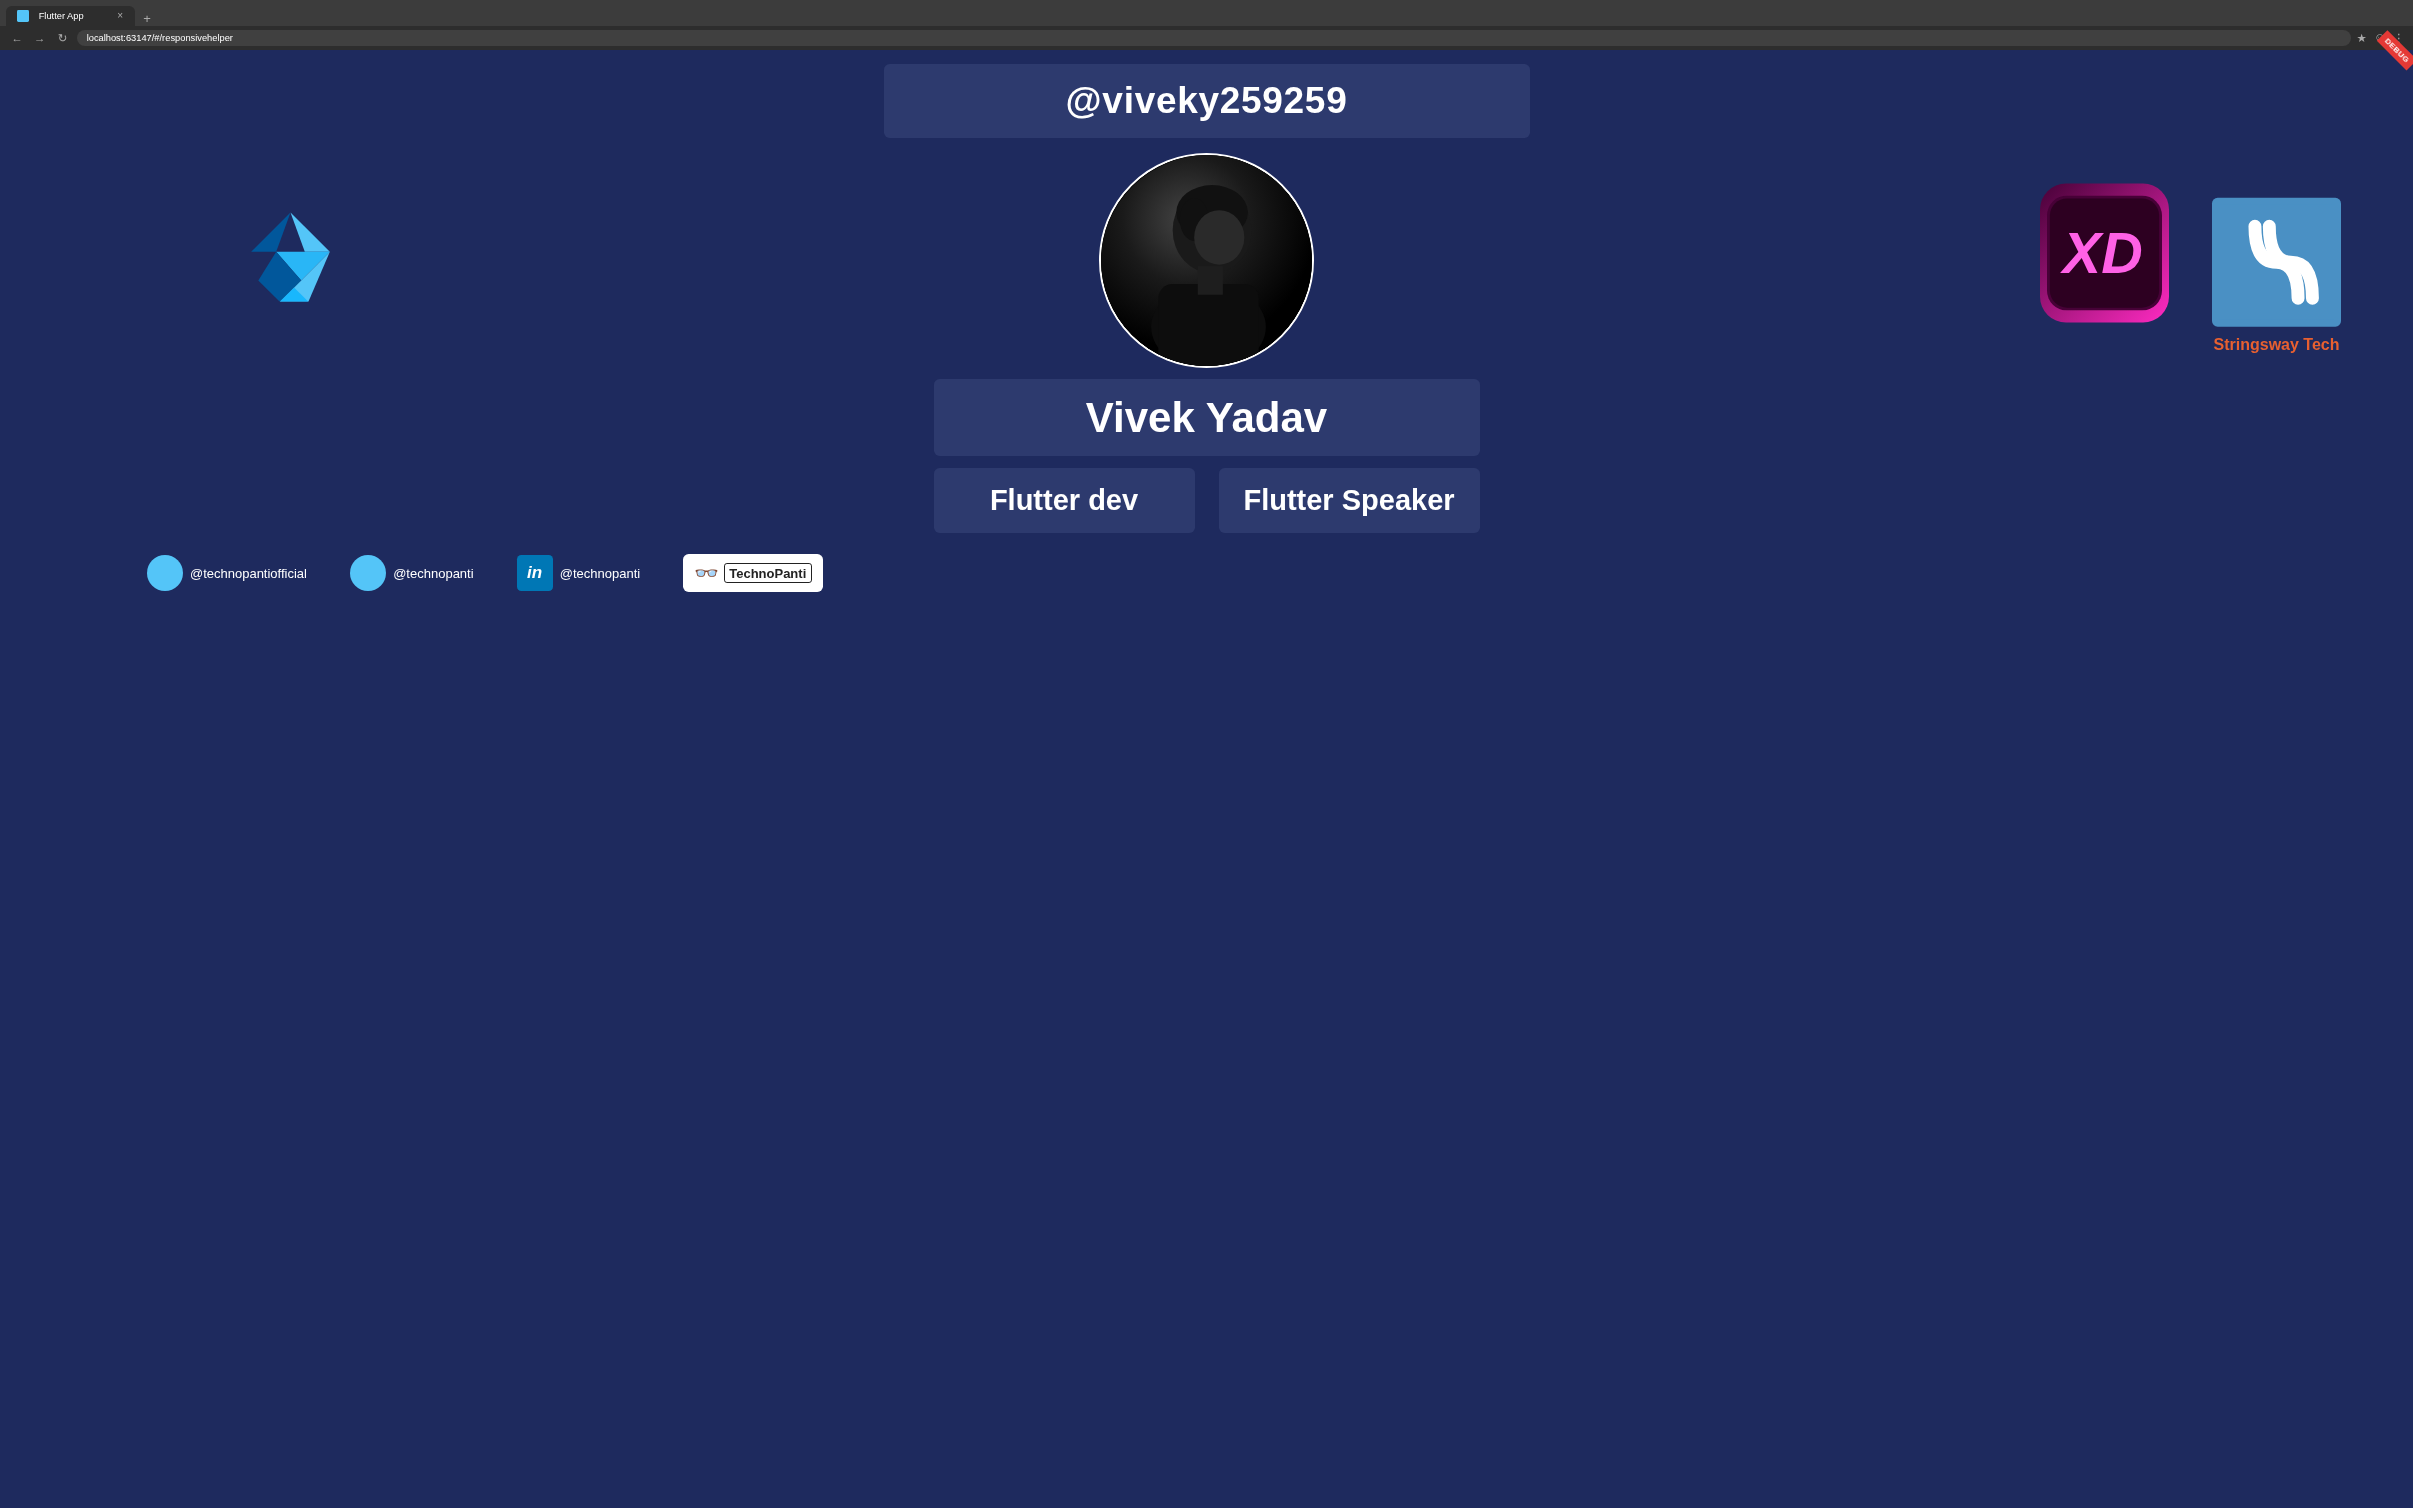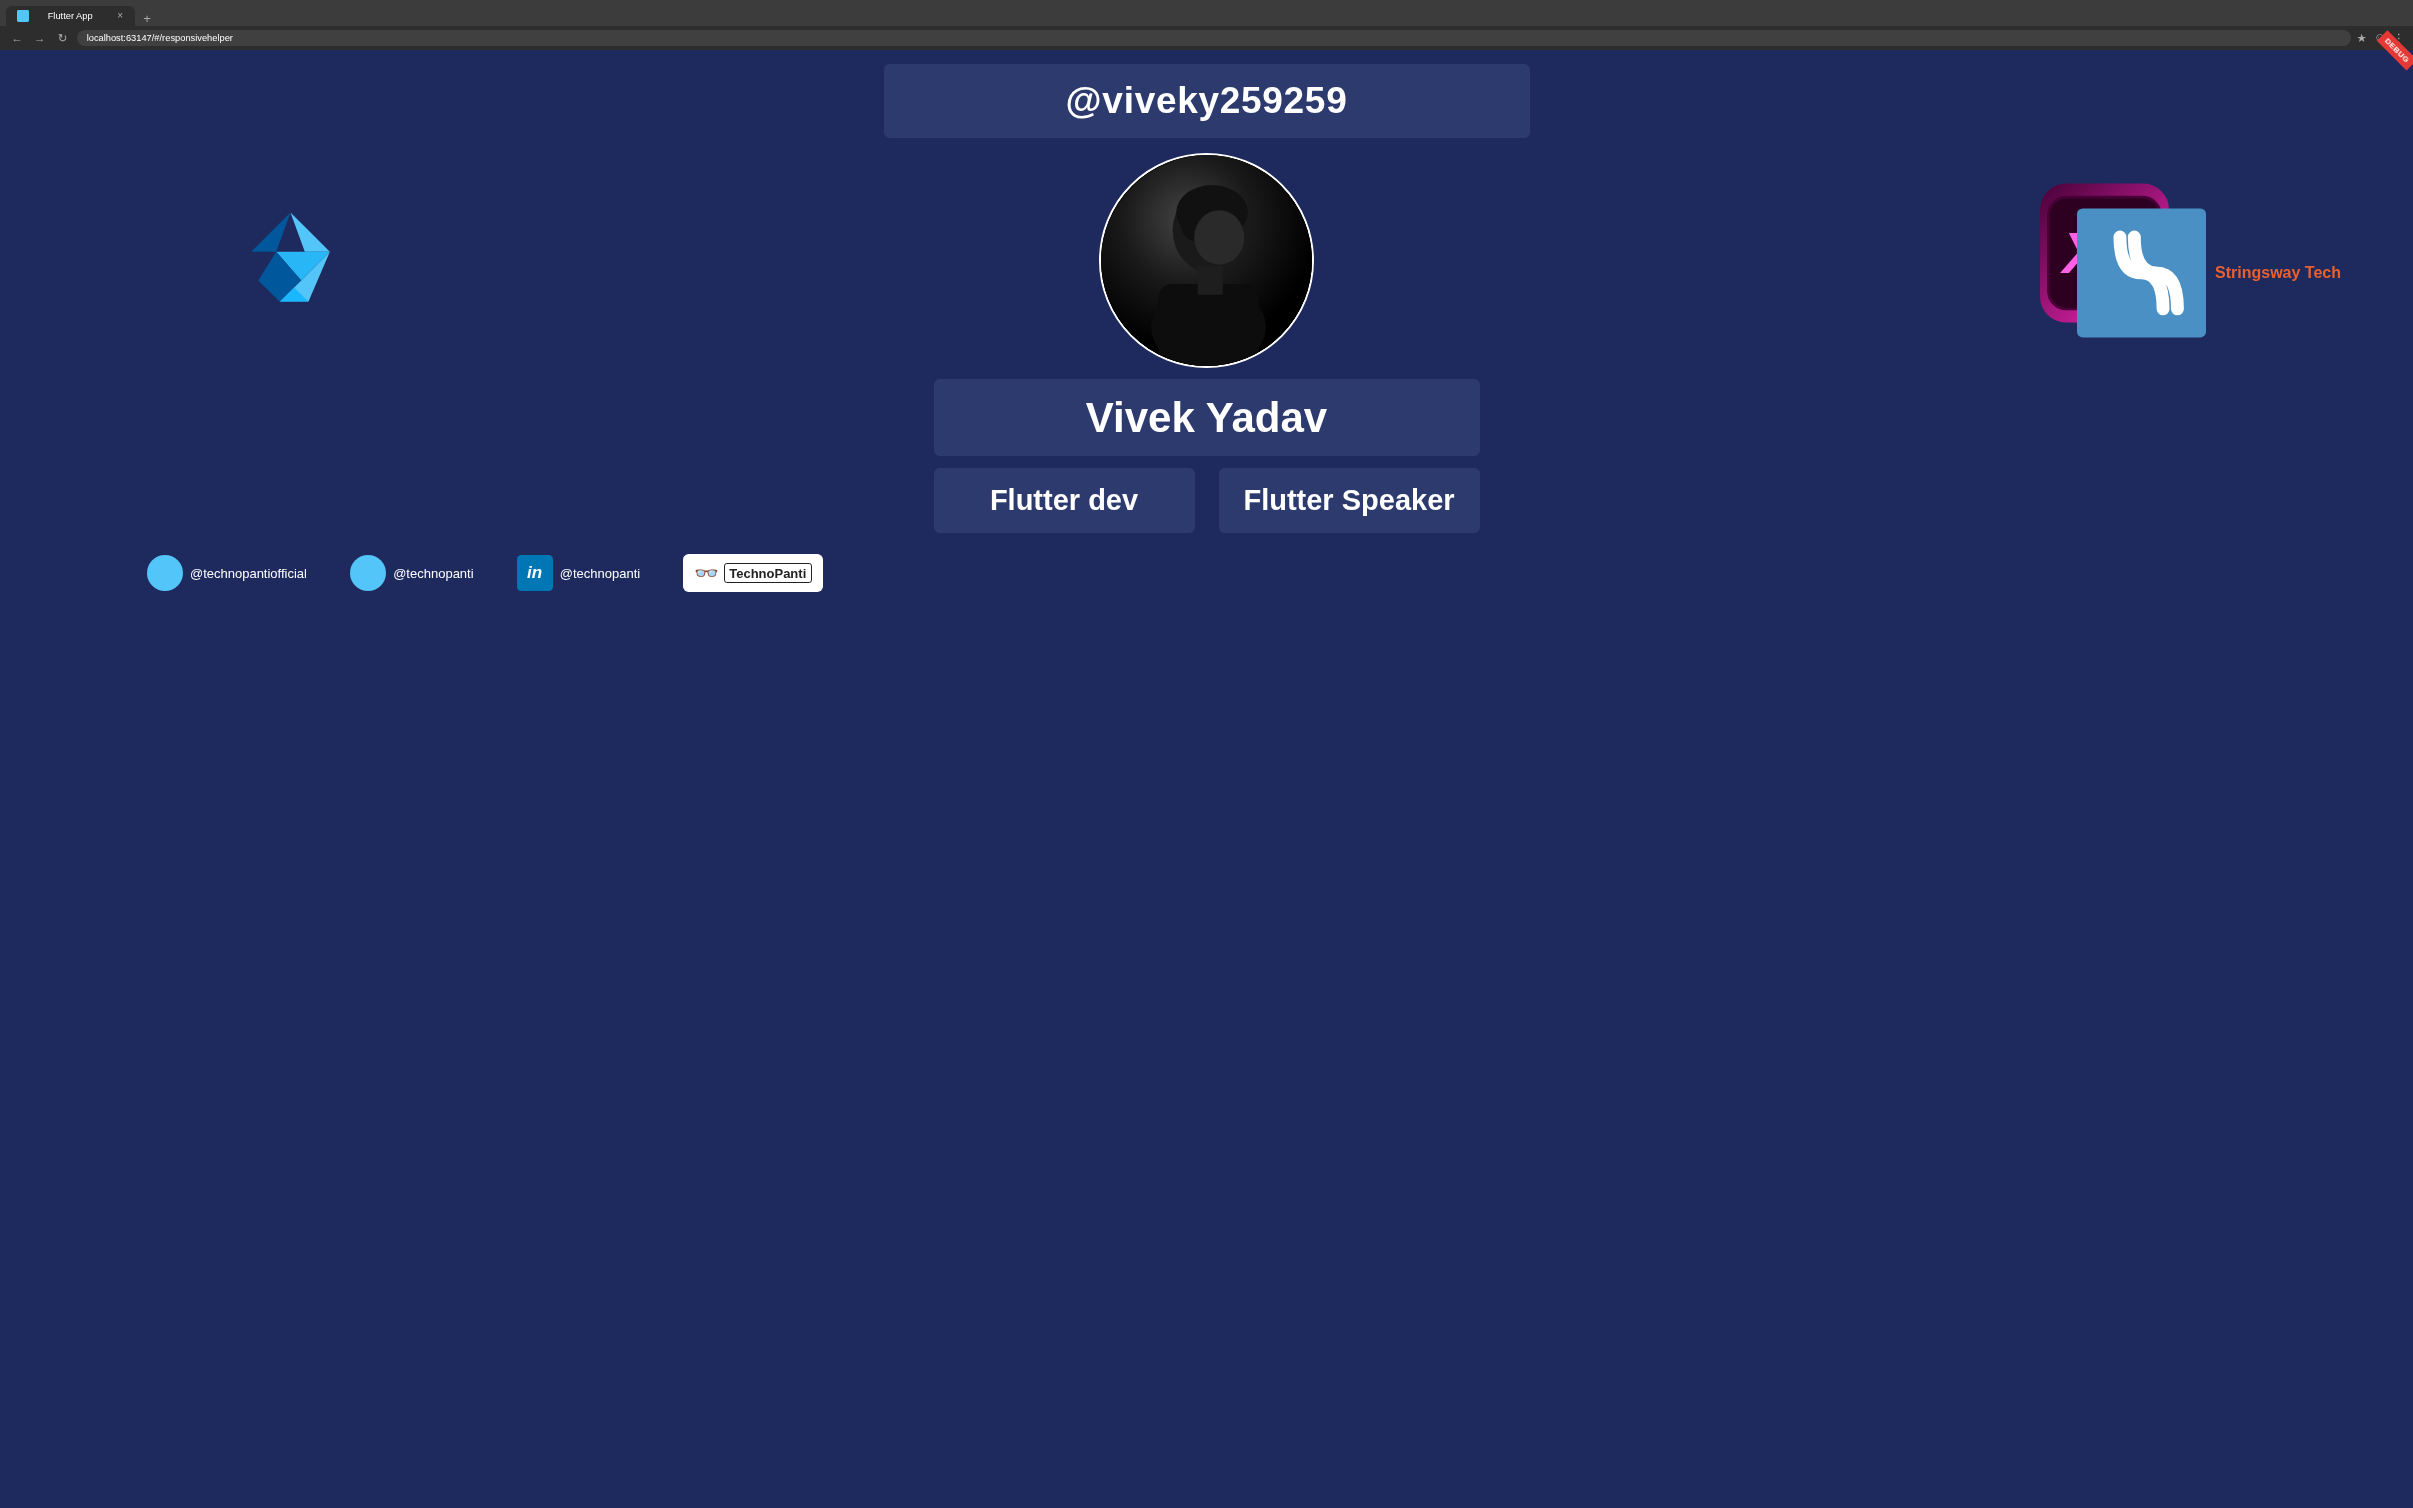--- a/index.html
+++ b/index.html
@@ -28,21 +28,21 @@
       align-items: flex-end;
       padding: 0 5.7px;
     }
 
     .browser-tab {
       background: #2d2d2d;
       border-radius: 5.7px 5.7px 0 0;
       padding: 4.3px 11.5px;
       display: flex;
       align-items: center;
-      gap: 19px;
+      gap: 10px;
       color: #fff;
       font-size: 9.3px;
       min-width: 129px;
       max-width: 158px;
     }
 
     .browser-tab-icon {
       width: 11.5px;
       height: 11.5px;
       background: #54c5f8;
@@ -234,21 +234,21 @@
       justify-content: center;
     }
 
     
     .stringsway-card {
       position: absolute;
       right: 43px;
       top: 50%;
       transform: translateY(-40%);
       display: flex;
-      flex-direction: row;
+      flex-direction: column;
       align-items: center;
       gap: 8.6px;
     }
 
     .stringsway-logo {
       width: 129px;
       height: 129px;
       background: #4a90c4;
       border-radius: 5.7px;
       display: flex;

